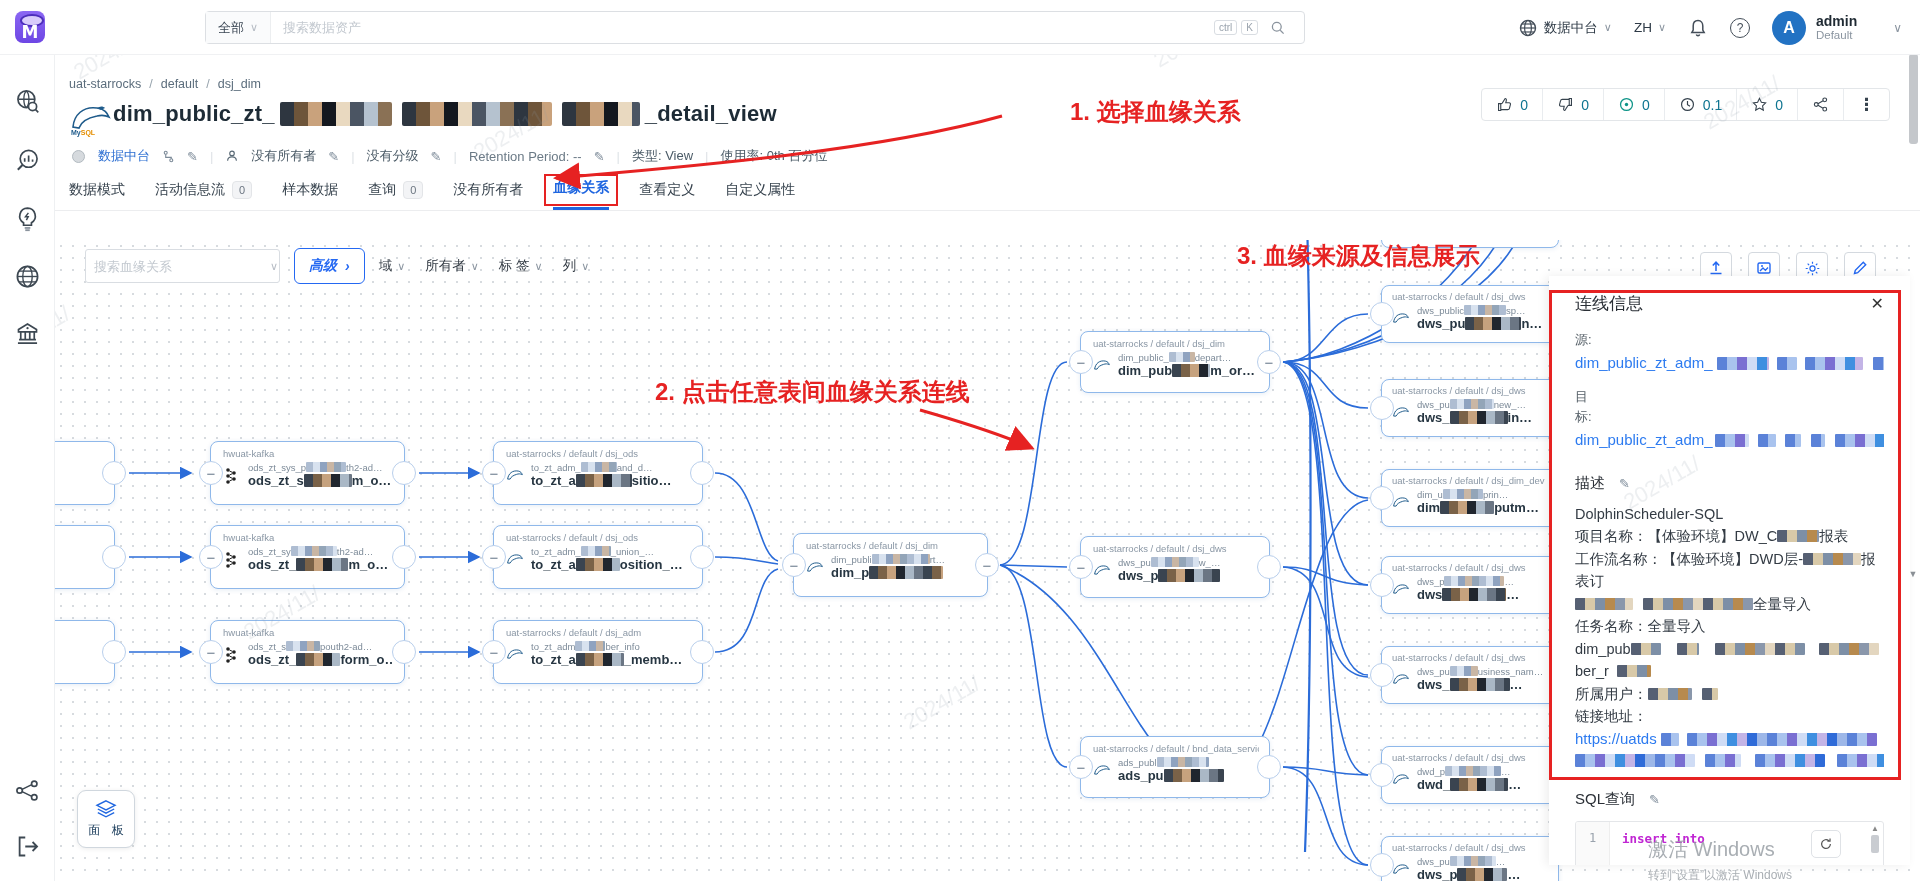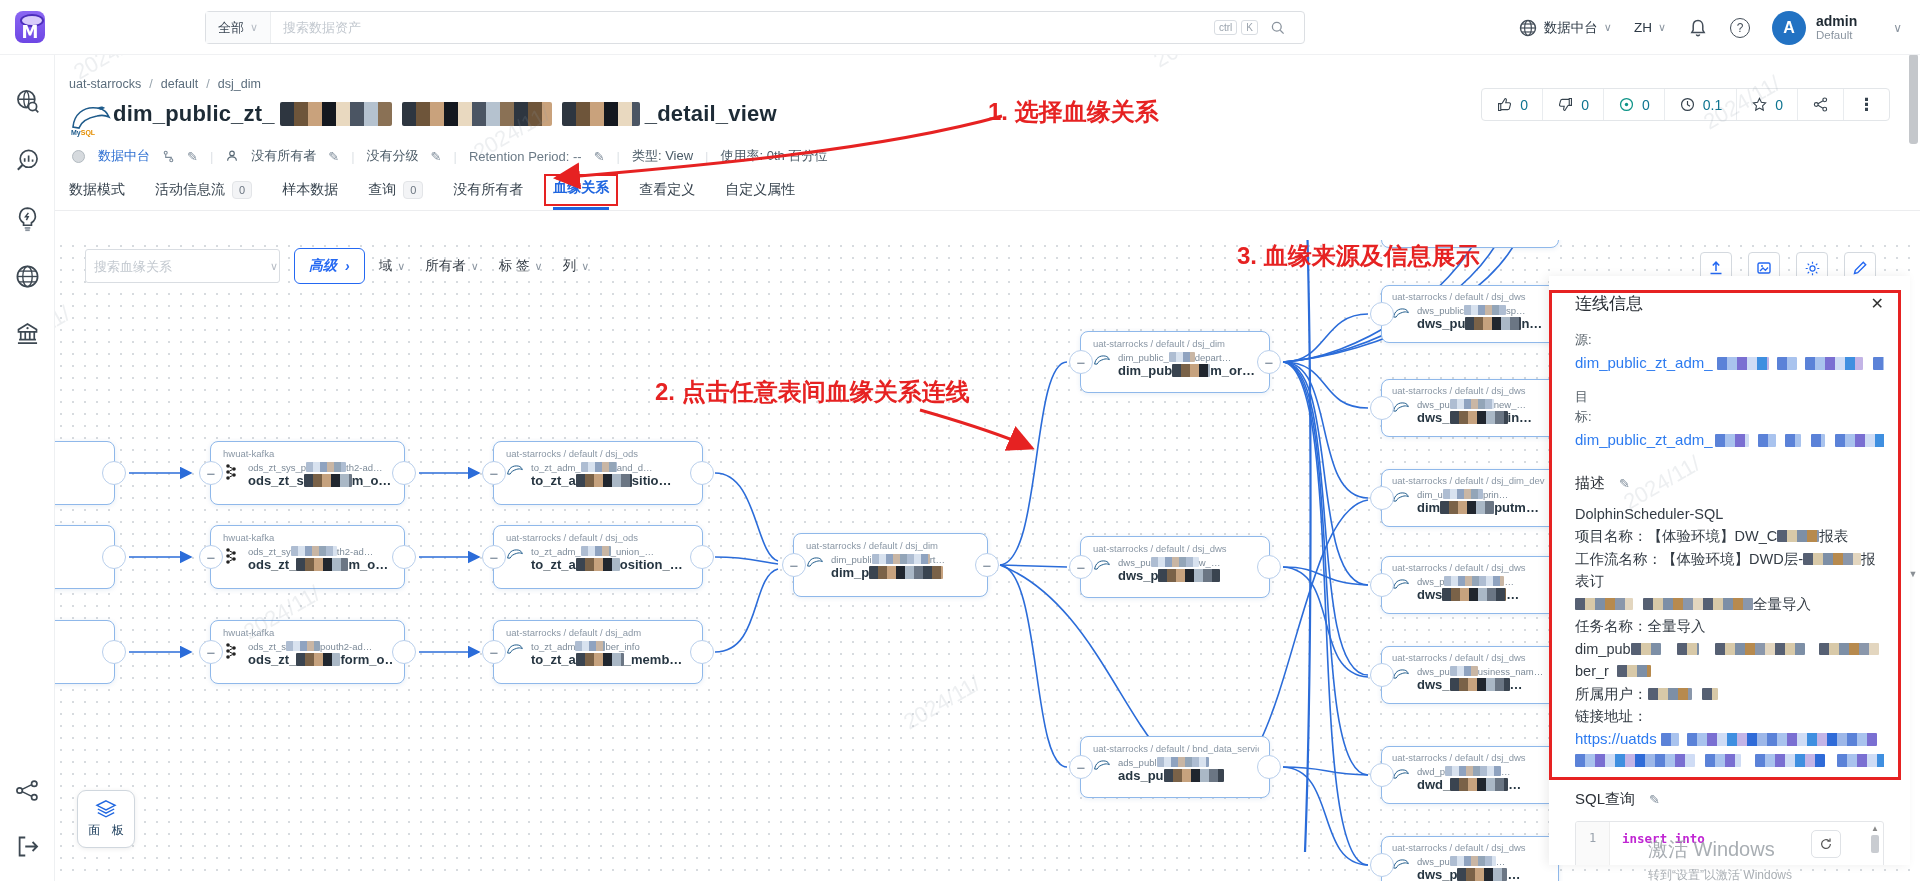--- a/index.html
+++ b/index.html
@@ -77,21 +77,21 @@
 
   
   .canvas { position:absolute; left:55px; top:240px; width:1865px; height:641px;
     background-image:radial-gradient(#d7dbdf 1px, transparent 1.3px); background-size:12px 12px;
     background-color:#fff; z-index:1; }
   .edges { position:absolute; left:0; top:0; z-index:1; pointer-events:none; }
 
   .node { position:absolute; background:#fff; border:1px solid #8fb8ea; border-radius:8px;
     box-shadow:0 1px 5px rgba(24,78,160,.10); z-index:3; padding:6px 10px 7px 12px; cursor:pointer; }
   .node-head { font-size:9.5px; color:#8a97a5; white-space:nowrap; overflow:hidden; margin-bottom:3px; }
-  .node-body { display:flex; align-items:flex-start; gap:7px; }
+  .node-body { display:flex; align-items:center; gap:7px; }
   .nicon { width:18px; flex:0 0 18px; }
   .ntxt { overflow:hidden; }
   .nsub { font-size:9.5px; color:#7d8b99; white-space:nowrap; overflow:hidden; }
   .ntitle { font-size:13px; font-weight:bold; color:#273642; white-space:nowrap; overflow:hidden; }
   .port { position:absolute; width:24px; height:24px; border-radius:50%; background:#fff;
     border:1px solid #b9cfec; color:#6b7b8d; display:flex; align-items:center; justify-content:center;
     font-size:15px; top:50%; transform:translateY(-50%); z-index:4; cursor:pointer; }
   .port-l { left:-12px; } .port-r { right:-12px; }
 
   .mz { display:inline-block; height:10px; vertical-align:-1px; border-radius:1px;
@@ -853,21 +853,21 @@
       </div>
     </div>
 
   </div>
   <div class="p-scrollbar">
     <div class="ar">▲</div>
     <div class="th"></div>
     <div class="ar dn">▼</div>
   </div>
 
-  <div class="red-text" style="left:988px;top:96px">1. 选择血缘关系</div>
+  <div class="red-text" style="left:1070px;top:96px">1. 选择血缘关系</div>
   <div class="red-text" style="left:655px;top:376px">2. 点击任意表间血缘关系连线</div>
   <div class="red-text" style="left:1237px;top:240px">3. 血缘来源及信息展示</div>
   <div class="red-box" style="left:1549px;top:290px;width:352px;height:490px"></div>
   <svg class="red-svg" width="1920" height="881" viewBox="0 0 1920 881">
     <defs>
       <marker id="ar" markerWidth="10" markerHeight="10" refX="8" refY="4.5" orient="auto">
         <path d="M0,0 L9,4.5 L0,9 Z" fill="#e62222"></path>
       </marker>
     </defs>
     <path d="M1002,116 C880,150 700,166 556,178" stroke="#e62222" stroke-width="3" fill="none" marker-end="url(#ar)"></path>

